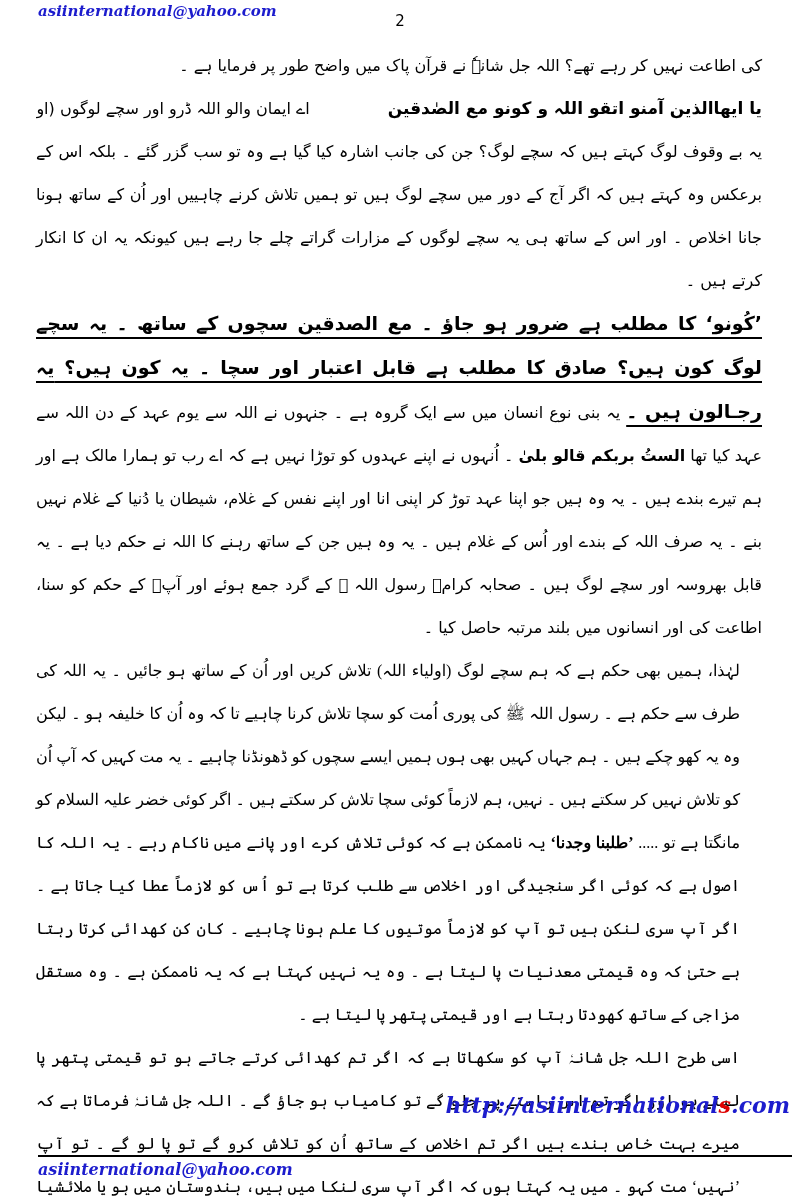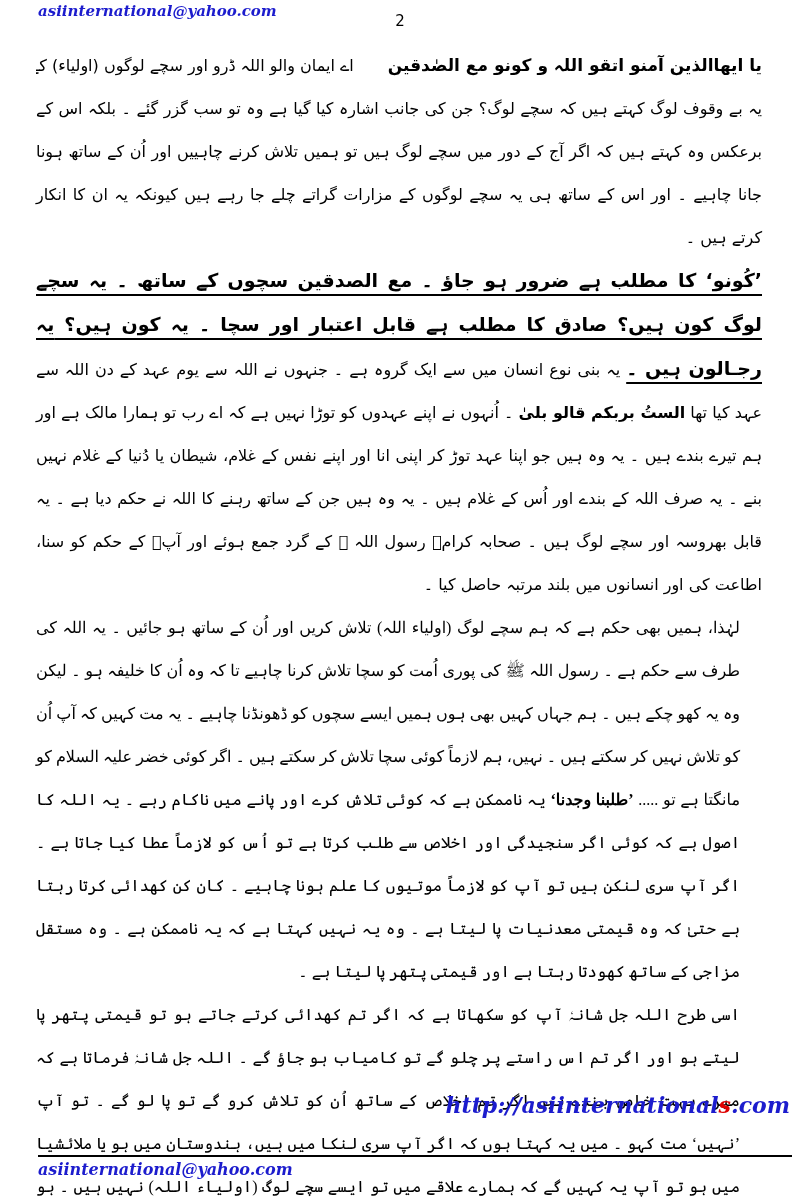--- a/index.html
+++ b/index.html
@@ -32,21 +32,21 @@
     text-align:justify;
     font-family:"DejaVu Sans",sans-serif;
     font-size:16px;
     line-height:43px;
     color:#000;
   }
   .content p{margin:0;}
   .gap{margin-top:14px;font-family:Liberation Serif, serif;}
   .gap-lg{margin-top:22px;}
   .verse-line{white-space:nowrap;overflow:hidden;}
-  .verse-ar{font-weight:bold;font-size:17px;}
+  .verse-ar{font-weight:bold;font-size:17px;margin-left:44px;}
   .verse-gap{display:inline-block;width:34px;}
   .bold{font-weight:bold;}
   .hl{
     font-weight:bold;
     font-size:19px;
     text-decoration:underline;
     text-underline-offset:7px;
     text-decoration-thickness:1.5px;
   }
   .indent{padding-right:22px;}
@@ -74,26 +74,27 @@
 </style>
 </head>
 <body>
 
 <a class="header-email">asiinternational@yahoo.com</a>
 
 <div class="page-number">2</div>
 
 <div class="content">
 
+  <p>کی اطاعت نہیں کر رہے تھے؟ اللہ جل شانہٗ نے قرآن پاک میں واضح طور پر فرمایا ہے ۔</p>
 
   <p class="verse-line gap-lg">
     <span class="verse-ar">یا ایھاالذین آمنو اتقو اللہ و کونو مع الصٰدقین</span><span class="verse-gap"></span><span>اے ایمان والو اللہ ڈرو اور سچے لوگوں (اولیاء) کے ساتھ ہو جاؤ ۔</span>
   </p>
 
-  <p class="gap-lg">یہ بے وقوف لوگ کہتے ہیں کہ سچے لوگ؟ جن کی جانب اشارہ کیا گیا ہے وہ تو سب گزر گئے ۔ بلکہ اس کے برعکس وہ کہتے ہیں کہ اگر آج کے دور میں سچے لوگ ہیں تو ہمیں تلاش کرنے چاہییں اور اُن کے ساتھ ہونا جانا چاہیے ۔ اور اس کے ساتھ ہی یہ سچے لوگوں کے مزارات گراتے چلے جا رہے ہیں کیونکہ یہ ان کا انکار کرتے ہیں ۔</p>
+  <p class="gap-lg">یہ بے وقوف لوگ کہتے ہیں کہ سچے لوگ؟ جن کی جانب اشارہ کیا گیا ہے وہ تو سب گزر گئے ۔ بلکہ اس کے برعکس وہ کہتے ہیں کہ اگر آج کے دور میں سچے لوگ ہیں تو ہمیں تلاش کرنے چاہییں اور اُن کے ساتھ ہونا جانا اخلاص ۔ اور اس کے ساتھ ہی یہ سچے لوگوں کے مزارات گراتے چلے جا رہے ہیں کیونکہ یہ ان کا انکار کرتے ہیں ۔</p>
 
   <p class="gap-lg">
     <span class="hl">’کُونو‘ کا مطلب ہے ضرور ہو جاؤ ۔ مع الصدقین سچوں کے ساتھ ۔ یہ سچے لوگ کون ہیں؟ صادق کا مطلب ہے قابل اعتبار اور سچا ۔ یہ کون ہیں؟ </span><span class="hl">یہ رجـالون ہیں ۔</span><span> یہ بنی نوع انسان میں سے ایک گروہ ہے ۔ جنہوں نے اللہ سے یوم عہد کے دن اللہ سے عہد کیا تھا </span><span class="bold">الستُ بربکم قالو بلیٰ</span><span> ۔ اُنہوں نے اپنے عہدوں کو توڑا نہیں ہے کہ اے رب تو ہمارا مالک ہے اور ہم تیرے بندے ہیں ۔ یہ وہ ہیں جو اپنا عہد توڑ کر اپنی انا اور اپنے نفس کے غلام، شیطان یا دُنیا کے غلام نہیں بنے ۔ یہ صرف اللہ کے بندے اور اُس کے غلام ہیں ۔ یہ وہ ہیں جن کے ساتھ رہنے کا اللہ نے حکم دیا ہے ۔ یہ قابل بھروسہ اور سچے لوگ ہیں ۔ صحابہ کرامؓ رسول اللہ ﷺ کے گرد جمع ہوئے اور آپؐ کے حکم کو سنا، اطاعت کی اور انسانوں میں بلند مرتبہ حاصل کیا ۔</span>
   </p>
 
   <p class="gap indent">
     <span>لہٰذا، ہمیں بھی حکم ہے کہ ہم سچے لوگ (اولیاء اللہ) تلاش کریں اور اُن کے ساتھ ہو جائیں ۔ یہ اللہ کی طرف سے حکم ہے ۔ رسول اللہ ﷺ کی پوری اُمت کو سچا تلاش کرنا چاہیے تا کہ وہ اُن کا خلیفہ ہو ۔ لیکن وہ یہ کھو چکے ہیں ۔ ہم جہاں کہیں بھی ہوں ہمیں ایسے سچوں کو ڈھونڈنا چاہیے ۔ یہ مت کہیں کہ آپ اُن کو تلاش نہیں کر سکتے ہیں ۔ نہیں، ہم لازماً کوئی سچا تلاش کر سکتے ہیں ۔ اگر کوئی خضر علیہ السلام کو مانگتا ہے تو ..... </span><span class="bold">’طلبنا وجدنا‘</span><span> یہ ناممکن ہے کہ کوئی تلاش کرے اور پانے میں ناکام رہے ۔ یہ اللہ کا اصول ہے کہ کوئی اگر سنجیدگی اور اخلاص سے طلب کرتا ہے تو اُس کو لازماً عطا کیا جاتا ہے ۔ اگر آپ سری لنکن ہیں تو آپ کو لازماً موتیوں کا علم ہونا چاہیے ۔ کان کن کھدائی کرتا رہتا ہے حتیٰ کہ وہ قیمتی معدنیات پا لیتا ہے ۔ وہ یہ نہیں کہتا ہے کہ یہ ناممکن ہے ۔ وہ مستقل مزاجی کے ساتھ کھودتا رہتا ہے اور قیمتی پتھر پا لیتا ہے ۔</span>
   </p>
 
   <p class="gap indent">اسی طرح اللہ جل شانہٗ آپ کو سکھاتا ہے کہ اگر تم کھدائی کرتے جاتے ہو تو قیمتی پتھر پا لیتے ہو اور اگر تم اس راستے پر چلو گے تو کامیاب ہو جاؤ گے ۔ اللہ جل شانہٗ فرماتا ہے کہ میرے بہت خاص بندے ہیں اگر تم اخلاص کے ساتھ اُن کو تلاش کرو گے تو پا لو گے ۔ تو آپ ’نہیں‘ مت کہو ۔ میں یہ کہتا ہوں کہ اگر آپ سری لنکا میں ہیں، ہندوستان میں ہو یا ملائشیا میں ہو تو آپ یہ کہیں گے کہ ہمارے علاقے میں تو ایسے سچے لوگ (اولیاء اللہ) نہیں ہیں ۔ ہو سکتا ہے کہ وہ اس علاقے سے جا چکے ہوں مگر کہیں نہ کہیں ضرور ہوں گے، یہ لازم ہے ۔ ورنہ خانہ کعبہ اور روضہ رسول اللہ ﷺ پر تو ضروری ہوں گے ۔ دُنیا میں ان کا ہونا لازمی ہے ۔</p>

